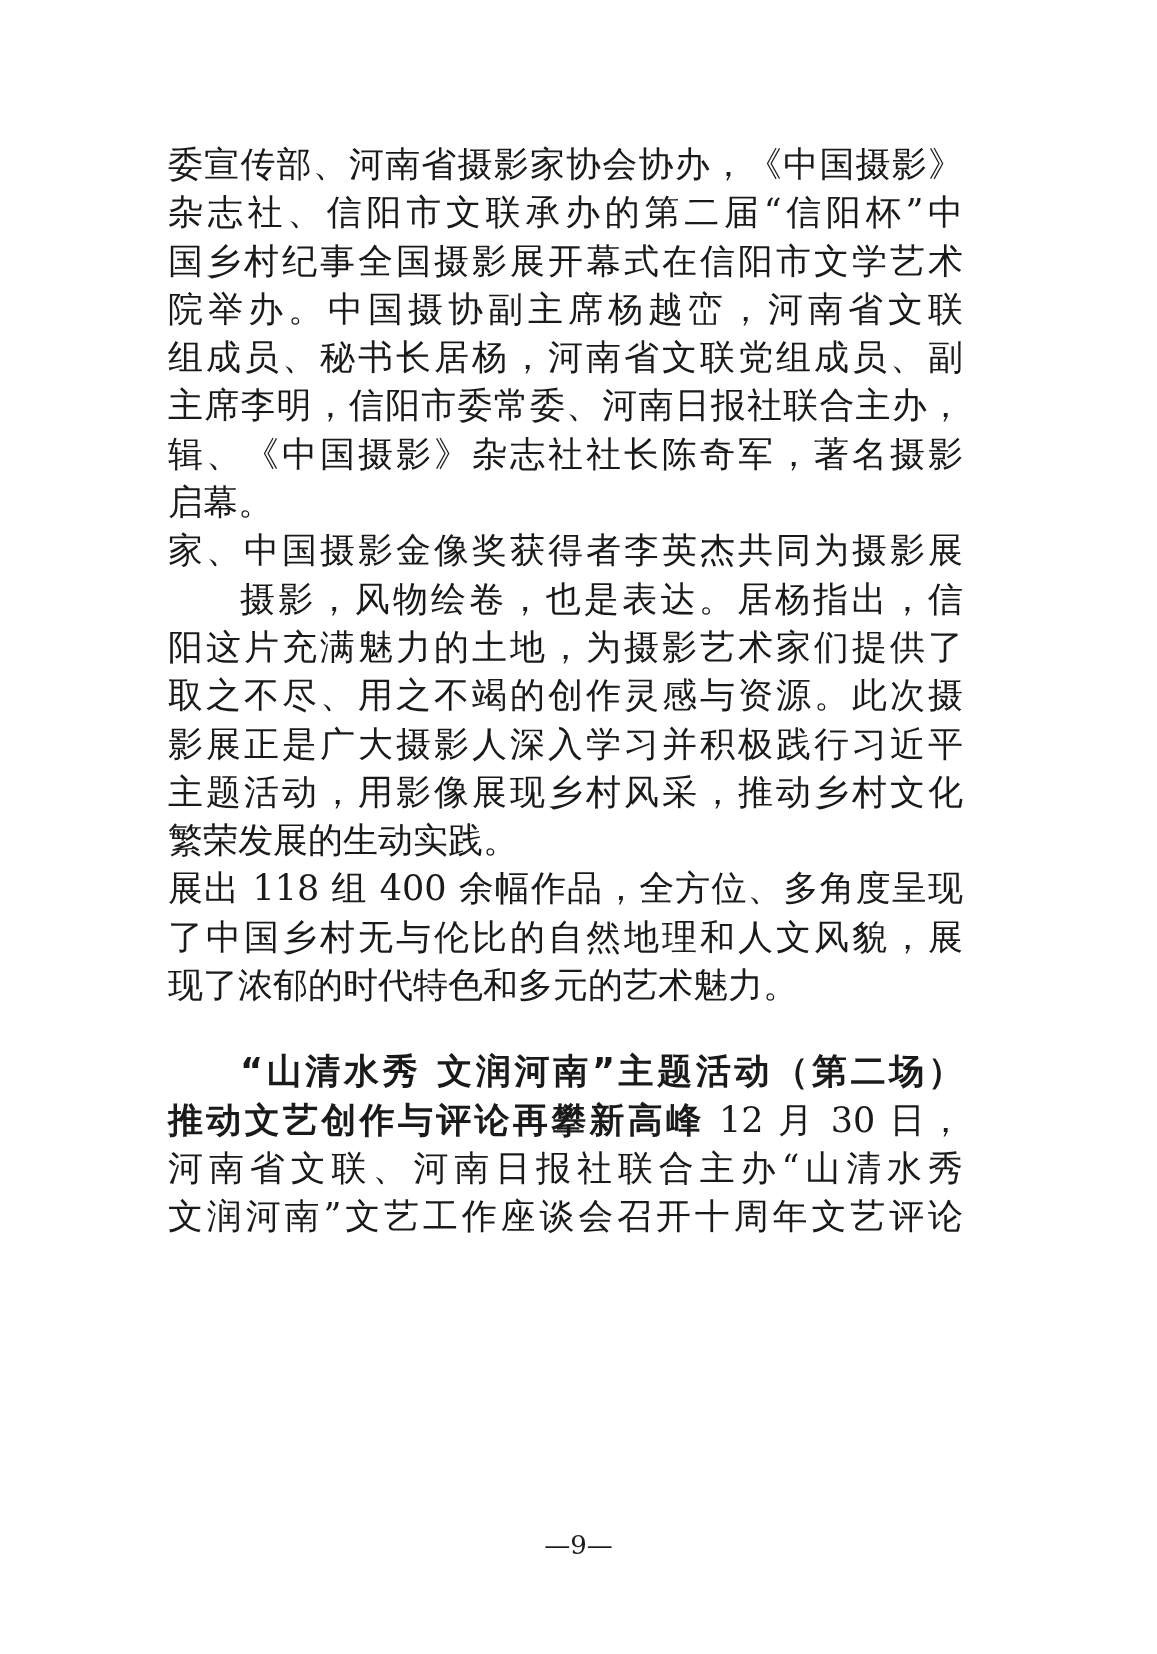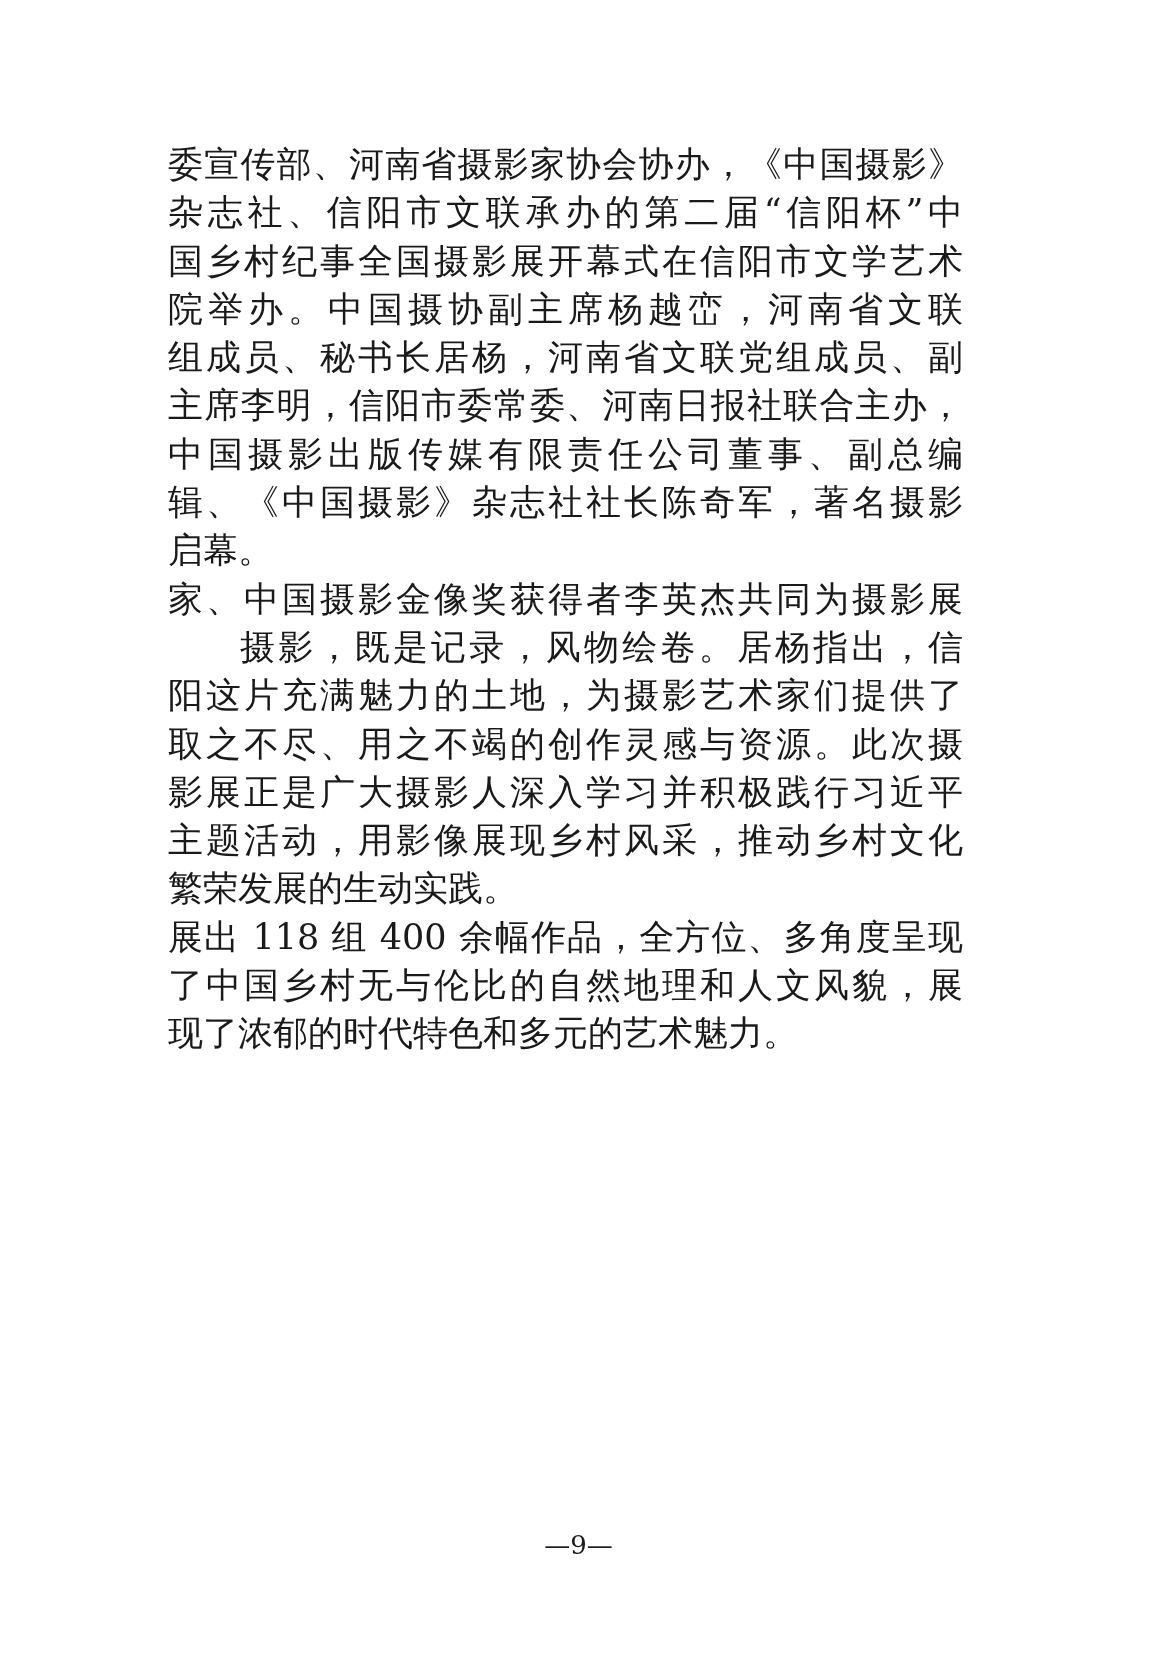--- a/index.html
+++ b/index.html
@@ -64,39 +64,44 @@
 
 <div class="page">
 
   <div>
     <span class="line">委宣传部、河南省摄影家协会协办，《中国摄影》</span>
     <span class="line">杂志社、信阳市文联承办的第二届“信阳杯”中</span>
     <span class="line">国乡村纪事全国摄影展开幕式在信阳市文学艺术</span>
     <span class="line">院举办。中国摄协副主席杨越峦，河南省文联</span>
     <span class="line">组成员、秘书长居杨，河南省文联党组成员、副</span>
     <span class="line">主席李明，信阳市委常委、河南日报社联合主办，</span>
-    <span class="line">中国摄影出版传媒有限责任公司董事、副总编</span>
     <span class="line">辑、《中国摄影》杂志社社长陈奇军，著名摄影</span>
     <span class="line last">启幕。</span>
     <span class="line">家、中国摄影金像奖获得者李英杰共同为摄影展</span>
   </div>
 
   <div>
-    <span class="line indent">摄影，既是记录，风物绘卷。居杨指出，信</span>
+    <span class="line indent">摄影，风物绘卷，也是表达。居杨指出，信</span>
     <span class="line">阳这片充满魅力的土地，为摄影艺术家们提供了</span>
     <span class="line">取之不尽、用之不竭的创作灵感与资源。此次摄</span>
     <span class="line">影展正是广大摄影人深入学习并积极践行习近平</span>
     <span class="line">主题活动，用影像展现乡村风采，推动乡村文化</span>
     <span class="line last">繁荣发展的生动实践。</span>
   </div>
 
   <div>
     <span class="line">展出 118 组 400 余幅作品，全方位、多角度呈现</span>
     <span class="line">了中国乡村无与伦比的自然地理和人文风貌，展</span>
     <span class="line last">现了浓郁的时代特色和多元的艺术魅力。</span>
   </div>
 
   <div class="gap"></div>
 
+  <div>
+    <span class="line indent heading">“山清水秀  文润河南”主题活动（第二场）</span>
+    <span class="line"><span class="heading-run">推动文艺创作与评论再攀新高峰</span><span>  12 月 30 日，</span></span>
+    <span class="line">河南省文联、河南日报社联合主办“山清水秀</span>
+    <span class="line">文润河南”文艺工作座谈会召开十周年文艺评论</span>
+  </div>
 
 </div>
 
 <div class="page-number">—9—</div>
 
 </body></html>

